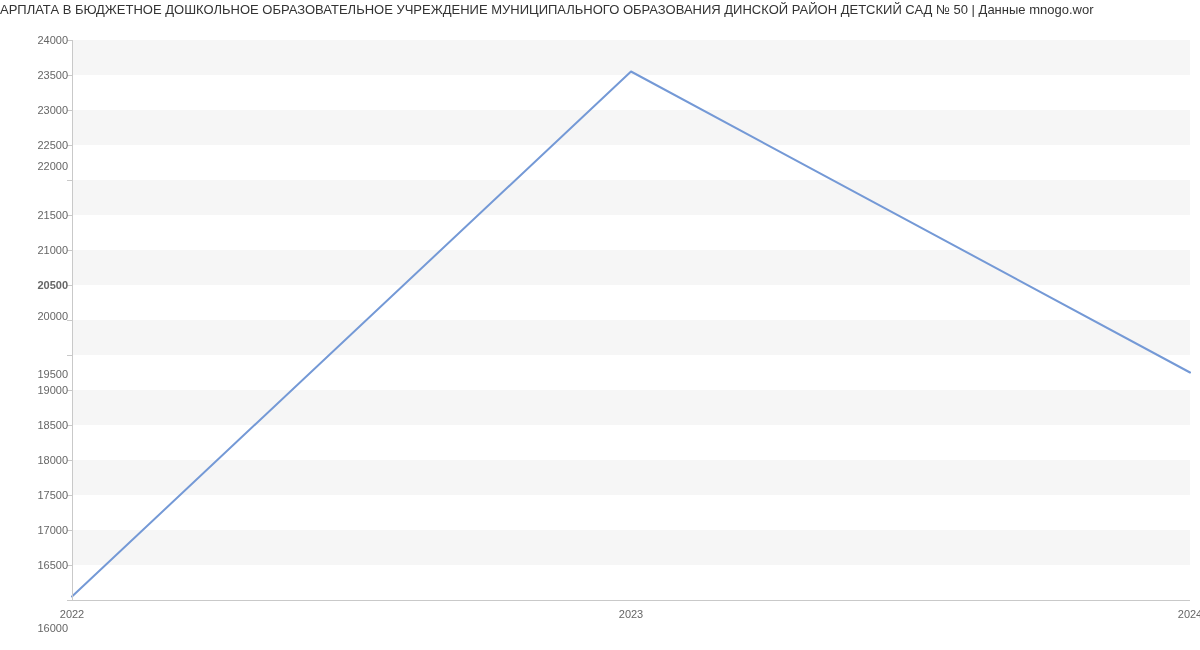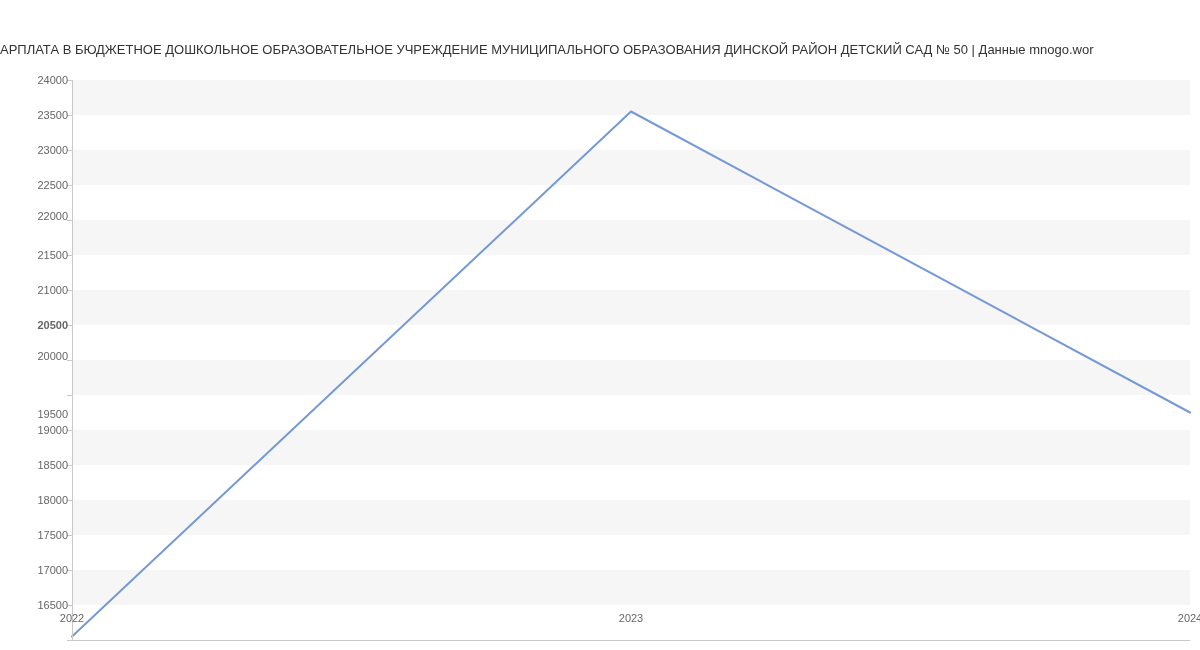--- a/index.html
+++ b/index.html
@@ -8,21 +8,20 @@
     width: 1200px;
     height: 650px;
     background: #ffffff;
     font-family: Verdana, Geneva, sans-serif;
     overflow: hidden;
   }
   .chart-wrap {
     position: relative;
     width: 1200px;
     height: 466px;
-    margin-top: 40px;
   }
   .title {
     position: absolute;
     top: 2px;
     left: 0;
     width: 1200px;
     font-size: 13px;
     color: #333333;
     white-space: nowrap;
     overflow: hidden;
@@ -55,21 +54,21 @@
     transform: translateY(-50%);
   }
   .y-tick-mark {
     position: absolute;
     width: 5px;
     height: 1px;
     background: #c9c9c9;
   }
   .x-tick-label {
     position: absolute;
-    top: 572px;
+    top: 608px;
     font-size: 11px;
     color: #666666;
     transform: translateX(-50%);
   }
   svg.line {
     position: absolute;
     left: 0;
     top: 0;
     width: 100%;
     height: 100%;
@@ -120,21 +119,21 @@
     <div class="y-tick-label" style="top: 374px;">19500</div>
     <div class="y-tick-mark" style="left: 67px; top: 320px;"></div>
     <div class="y-tick-label" style="top: 316px;">20000</div>
     <div class="y-tick-mark" style="left: 67px; top: 285px;"></div>
     <div class="y-tick-label" style="top: 285px; font-weight: bold;">20500</div>
     <div class="y-tick-mark" style="left: 67px; top: 250px;"></div>
     <div class="y-tick-label" style="top: 250px;">21000</div>
     <div class="y-tick-mark" style="left: 67px; top: 215px;"></div>
     <div class="y-tick-label" style="top: 215px;">21500</div>
     <div class="y-tick-mark" style="left: 67px; top: 180px;"></div>
-    <div class="y-tick-label" style="top: 176px;">22000</div>
+    <div class="y-tick-label" style="top: 166px;">22000</div>
     <div class="y-tick-mark" style="left: 67px; top: 145px;"></div>
     <div class="y-tick-label" style="top: 145px;">22500</div>
     <div class="y-tick-mark" style="left: 67px; top: 110px;"></div>
     <div class="y-tick-label" style="top: 110px;">23000</div>
     <div class="y-tick-mark" style="left: 67px; top: 75px;"></div>
     <div class="y-tick-label" style="top: 75px;">23500</div>
     <div class="y-tick-mark" style="left: 67px; top: 40px;"></div>
     <div class="y-tick-label" style="top: 40px;">24000</div>
     <div class="axis-line" style="left: 72px; top: 40px; width: 1px; height: 560px;"></div>
     <div class="axis-line" style="left: 72px; top: 600px; width: 1118px; height: 1px;"></div>

